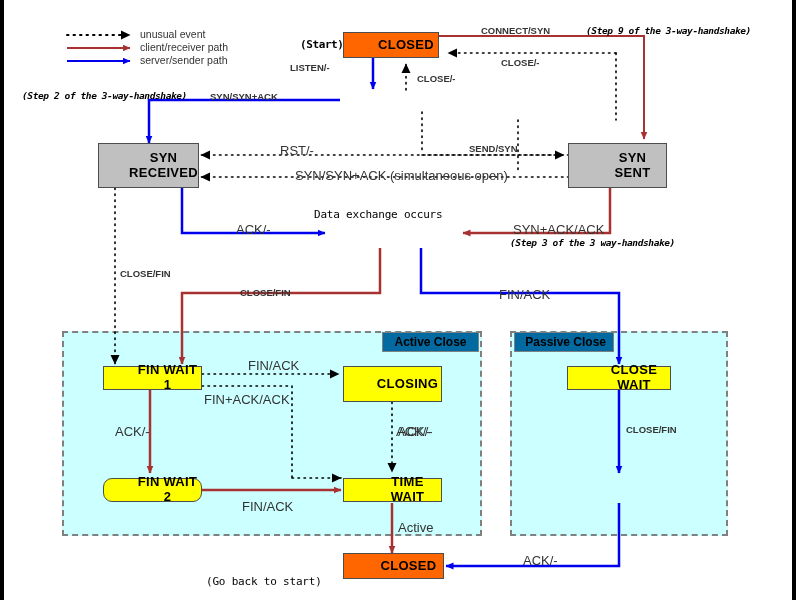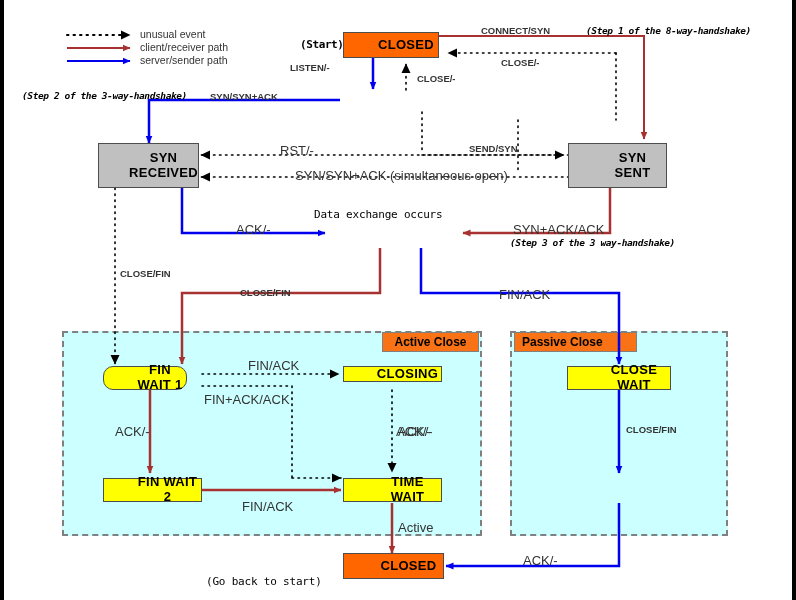--- a/index.html
+++ b/index.html
@@ -21,38 +21,38 @@
   .st-yellow{background:#ffff00;}
 
   .lbl{position:absolute;font-size:9.5px;color:#333;white-space:nowrap;font-weight:bold;}
   .mono{position:absolute;font-family:"DejaVu Sans Mono", monospace;font-size:11px;
         color:#000;white-space:nowrap;letter-spacing:-0.2px;}
   .mono-i{position:absolute;font-family:"DejaVu Sans Mono", monospace;font-size:9.5px;
         font-style:italic;font-weight:bold;color:#000;white-space:nowrap;letter-spacing:-0.4px;}
   .plain{position:absolute;font-size:13px;color:#333;white-space:nowrap;}
 
   .region{position:absolute;background:#ccffff;border:2px dashed #808080;box-sizing:border-box;}
-  .region-title{position:absolute;background:#f97316;border:1px solid #808080;
+  .region-title{position:absolute;background:#0369a1;border:1px solid #808080;
         font-size:12px;font-weight:bold;color:#000;padding:1px 7px;box-sizing:border-box;}
 
   .legend-text{position:absolute;font-size:10.5px;color:#333;white-space:nowrap;}
 </style>
 </head>
 <body>
 
 <div id="stage">
 
   <div id="frame-left"></div>
   <div id="frame-right"></div>
 
   <div class="region" style="left:60px;top:331px;width:420px;height:205px;"></div>
   <div class="region" style="left:508px;top:331px;width:218px;height:205px;"></div>
 
   <div class="region-title" style="left:380px;top:332px;width:97px;height:20px;line-height:16px;text-align:center;">Active Close</div>
-  <div class="region-title" style="left:512px;top:332px;width:123px;height:20px;line-height:16px;text-align:left;">Passive Close</div>
+  <div class="region-title" style="left:512px;top:332px;width:100px;height:20px;line-height:16px;text-align:right;">Passive Close</div>
 
   <svg id="wires" viewBox="0 0 796 600" xmlns="http://www.w3.org/2000/svg">
     <defs>
       <marker id="ar-red" markerWidth="9" markerHeight="9" refX="7.5" refY="4" orient="auto" markerUnits="userSpaceOnUse">
         <path d="M0,0.5 L8,4 L0,7.5 z" fill="#a83232"></path>
       </marker>
       <marker id="ar-blue" markerWidth="9" markerHeight="9" refX="7.5" refY="4" orient="auto" markerUnits="userSpaceOnUse">
         <path d="M0,0.5 L8,4 L0,7.5 z" fill="#0000ee"></path>
       </marker>
       <marker id="ar-blk" markerWidth="11" markerHeight="11" refX="9" refY="5" orient="auto" markerUnits="userSpaceOnUse">
@@ -175,40 +175,40 @@
     <span>SYN</span>
     <span>RECEIVED</span>
   </div>
 
   <div class="state st-gray" style="left:566px;top:143px;width:99px;height:45px;flex-direction:column;">
     <span>SYN</span>
     <span>SENT</span>
   </div>
 
 
-  <div class="state st-yellow" style="left:101px;top:366px;width:84px;height:24px;border-radius:10px;">FIN WAIT 1</div>
-
-  <div class="state st-yellow" style="left:341px;top:366px;width:99px;height:16px;">CLOSING</div>
-
-  <div class="state st-yellow" style="left:101px;top:478px;width:99px;height:24px;">FIN WAIT 2</div>
+  <div class="state st-yellow" style="left:101px;top:366px;width:99px;height:24px;">FIN WAIT 1</div>
+
+  <div class="state st-yellow" style="left:341px;top:366px;width:99px;height:36px;">CLOSING</div>
+
+  <div class="state st-yellow" style="left:101px;top:478px;width:99px;height:24px;border-radius:9px;">FIN WAIT 2</div>
 
   <div class="state st-yellow" style="left:565px;top:366px;width:104px;height:24px;">CLOSE WAIT</div>
 
   <div class="state st-yellow" style="left:341px;top:478px;width:99px;height:24px;">TIME WAIT</div>
 
 
   <div class="state st-closed" style="left:341px;top:553px;width:101px;height:26px;">CLOSED</div>
 
   <div class="mono-i" style="left:298px;top:38px;font-size:11px;font-style:normal;">(Start)</div>
 
   <div class="mono" style="left:204px;top:559px;margin-top:16px;">(Go back to start)</div>
 
   <div class="mono" style="left:312px;top:208px;">Data exchange occurs</div>
 
-  <div class="mono-i" style="left:584px;top:25px;">(Step 1 of the 8-way-handshake)</div>
+  <div class="mono-i" style="left:584px;top:25px;">(Step 9 of the 3-way-handshake)</div>
 
   <div class="mono-i" style="left:20px;top:90px;">(Step 2 of the 3-way-handshake)</div>
 
   <div class="mono-i" style="left:508px;top:237px;">(Step 3 of the 3 way-handshake)</div>
 
   <div class="lbl" style="left:479px;top:25px;">CONNECT/SYN</div>
 
   <div class="lbl" style="left:499px;top:57px;">CLOSE/-</div>
 
   <div class="lbl" style="left:288px;top:62px;">LISTEN/-</div>

